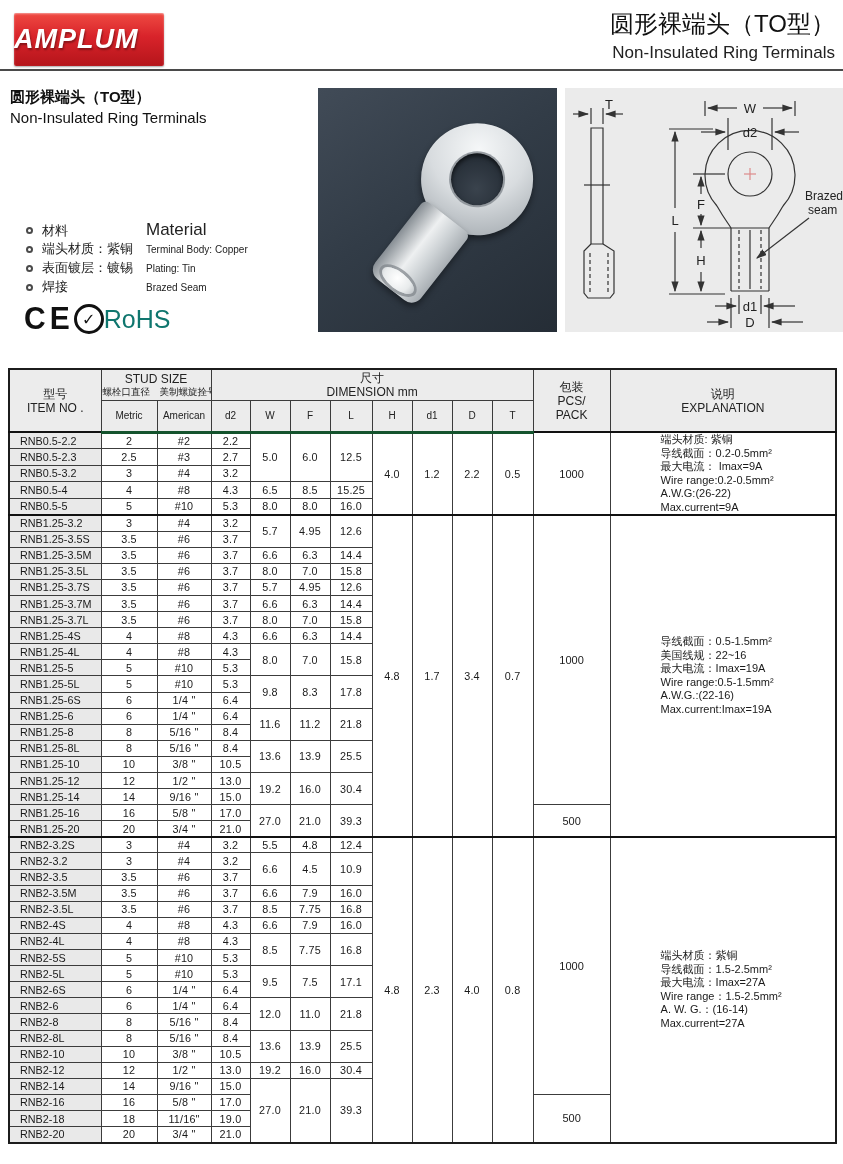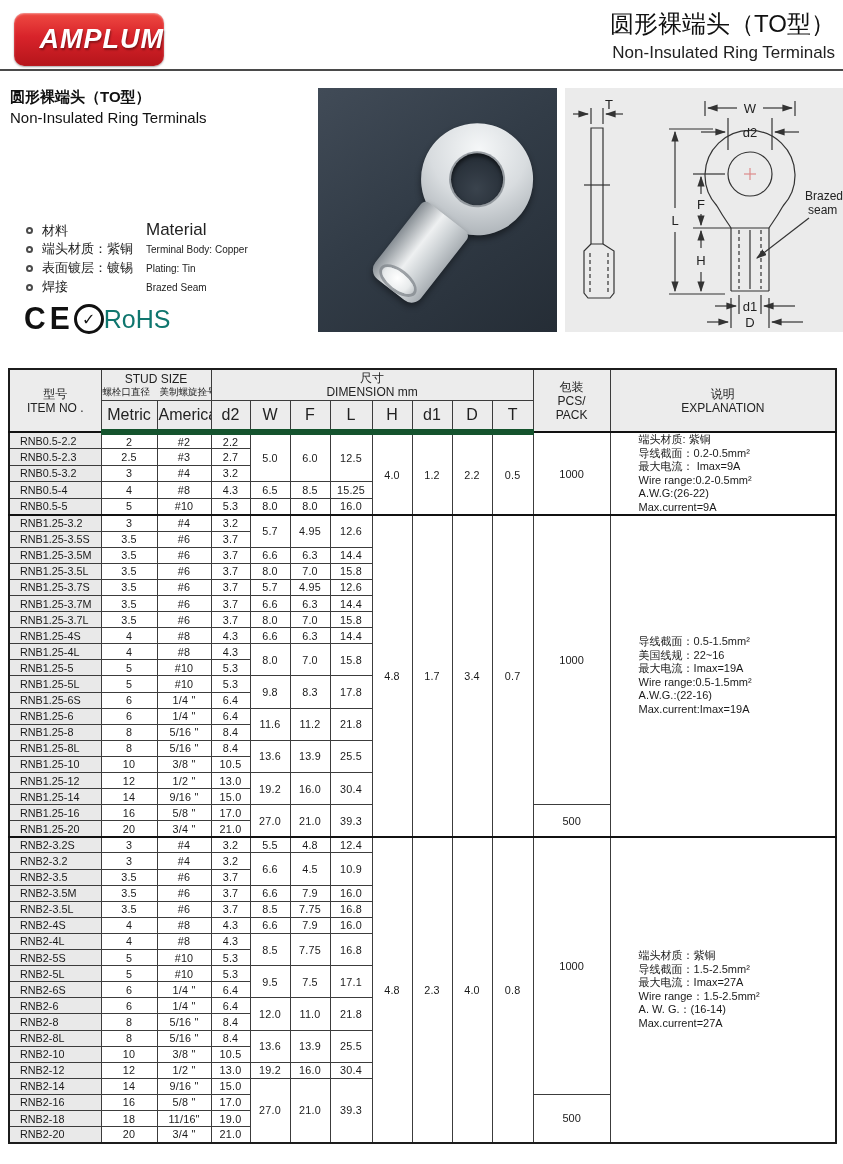--- a/index.html
+++ b/index.html
@@ -2,22 +2,22 @@
 <html><head>
 <meta charset="utf-8">
 <style>
   * { margin:0; padding:0; box-sizing:border-box; }
   body { background:#888; font-family:"Liberation Sans","DejaVu Sans",sans-serif; }
   .page { position:relative; width:843px; height:1164px; background:#fff; margin:0 auto; overflow:hidden; color:#1a1a1a; }
 
   
   .logo { position:absolute; left:14px; top:13px; width:150px; height:53px;
           background:linear-gradient(180deg,#ef4a42 0%,#d8232a 45%,#b5151b 100%);
-          border-radius:10px; box-shadow:inset 0 1px 2px rgba(255,255,255,.45), 0 1px 2px rgba(0,0,0,.35);
-          display:flex; align-items:center; justify-content:flex-end; }
+          border-radius:2px; box-shadow:inset 0 1px 2px rgba(255,255,255,.45), 0 1px 2px rgba(0,0,0,.35);
+          display:flex; align-items:center; justify-content:flex-start; }
   .logo span { color:#fff; font-weight:bold; font-style:italic; font-size:27px; letter-spacing:1px;
                text-shadow:1px 2px 2px rgba(0,0,0,.35); }
   .head-titles { position:absolute; right:8px; top:8px; text-align:right; }
   .head-cn { font-size:24px; color:#111; }
   .head-en { font-size:17px; color:#222; margin-top:3px; }
   .rule { position:absolute; left:0; top:69px; width:843px; height:2px; background:#4a4a4a; }
 
   
   .info-col { position:absolute; left:10px; top:88px; width:300px; height:254px; }
   .prod-cn { font-size:15px; font-weight:bold; color:#111; }
@@ -60,29 +60,29 @@
 
   
   .tbl-wrap { position:absolute; left:8px; top:368px; }
   .spec-table { border-collapse:collapse; width:827px; table-layout:fixed; font-size:10.5px; }
   .spec-table th, .spec-table td { border:1px solid #3c3c3c; text-align:center; vertical-align:middle;
        padding:0 1px; overflow:hidden; white-space:nowrap; }
   .spec-table { border:2px solid #1c1c1c; }
   .spec-table thead th { background:#ececec; font-weight:normal; color:#222; }
   .spec-table thead tr:first-child { height:31px; }
   .spec-table thead tr:last-child  { height:32px; }
-  .spec-table thead tr:last-child th { border-bottom:6px solid #14532d; font-size:16px; }
+  .spec-table thead tr:last-child th { border-bottom:3px solid #14532d; font-size:10px; }
   .hd-big { font-size:12px; line-height:14px; }
   .hd-sm  { font-size:9.5px; line-height:11px; }
   .spec-table tbody tr { height:16.1px; }
   .spec-table tbody tr.group-start td { border-top:2px solid #111; }
   td.c-item { background:#e9e9e9; text-align:left; padding-left:10px; font-size:10.8px; }
   td.c-num  { font-size:10.8px; letter-spacing:.2px; }
   td.c-pack { font-size:11px; }
-  td.c-expl { text-align:left; padding-left:28px; white-space:normal; }
+  td.c-expl { text-align:left; padding-left:50px; white-space:normal; }
   td.c-expl .x-line { font-size:11px; line-height:13.5px; white-space:nowrap; }
 </style>
 </head>
 <body>
 
 <div class="page">
 
   <div class="logo">
     <span>AMPLUM</span>
   </div>

